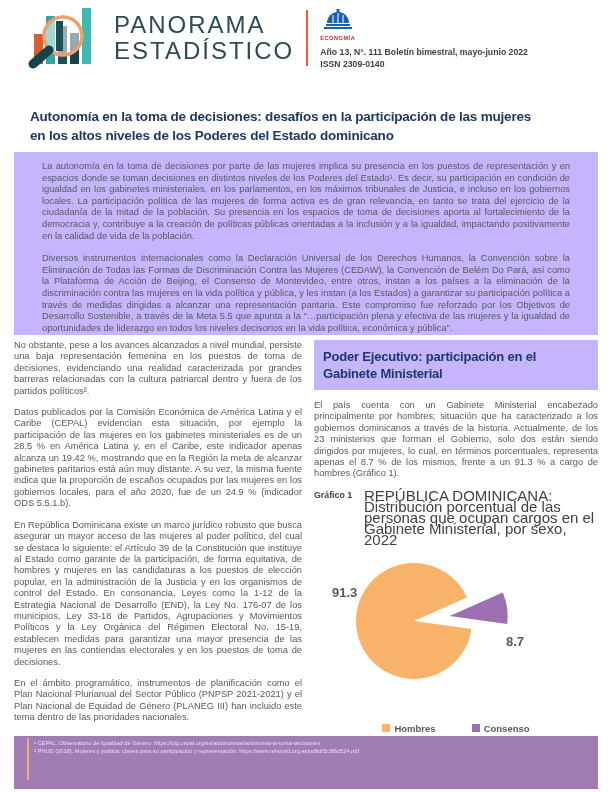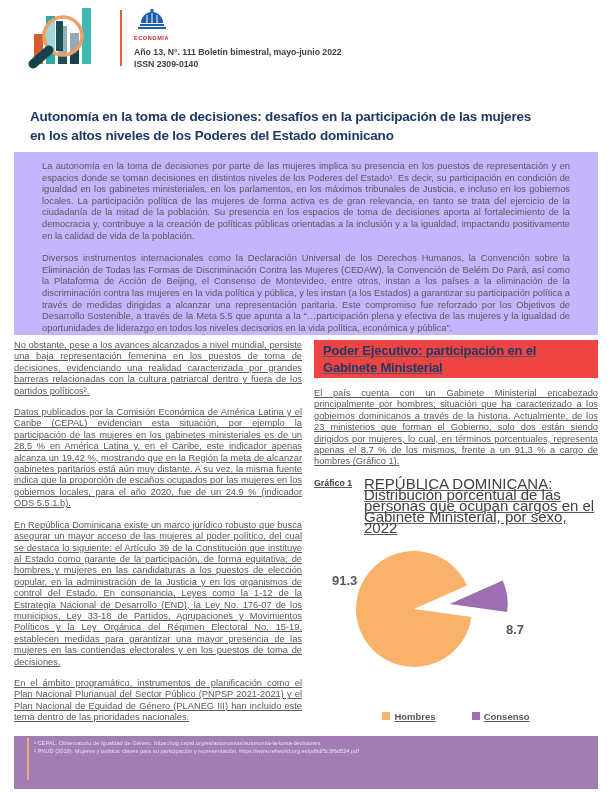--- a/index.html
+++ b/index.html
@@ -34,29 +34,29 @@
 
   
   .intro-box {
     position:absolute; top:152px; left:14px; width:584px; height:183px;
     background:#c4b5fd; padding:9px 28px; box-sizing:border-box;
   }
   .intro-box p { margin:0 0 11px 0; font-size:9.3px; line-height:11.6px; color:#58595B; text-align:justify; }
   .intro-box p:last-child { margin-bottom:0; }
 
   
-  .columns { position:absolute; top:340px; left:14px; width:584px; display:flex; gap:12px;text-decoration:underline; }
+  .columns { position:absolute; top:340px; left:14px; width:584px; display:flex; gap:12px; }
   .col-left  { width:288px; flex:none; }
   .col-right { width:284px; flex:none; }
   .body-text { margin:0 0 10px 0; font-size:9.3px; line-height:11.4px; color:#58595B; text-align:justify; }
 
   .exec-heading {
-    background:#ef4444; color:#1F3864; font-weight:bold;
+    background:#c4b5fd; color:#1F3864; font-weight:bold;
     font-size:13px; letter-spacing:-0.2px; line-height:17px;
-    padding:2px 9px; margin:0 0 10px 0;
+    padding:8px 9px; margin:0 0 10px 0;
   }
 
   .figure-caption { display:flex; margin:6px 0 6px 0; }
   .figure-label { font-weight:bold; font-size:8.8px; color:#414042; width:50px; flex:none; }
   .figure-title { font-size:15px; color:#414042; line-height:11px; }
 
   .chart-wrap { width:284px; }
   .value-label { font-weight:bold; fill:#58595B; font-size:13px; font-family:"Liberation Sans", sans-serif; }
 
   .legend { display:flex; justify-content:center; gap:36px; margin-top:20px; }
@@ -79,20 +79,24 @@
     <svg class="logo-mark" viewBox="0 0 82 64">
       <rect x="8" y="28" width="9" height="30" fill="#D85C2C"></rect>
       <rect x="20" y="10" width="9" height="48" fill="#2FA8A4"></rect>
       <rect x="32" y="20" width="9" height="38" fill="#1C4E56"></rect>
       <rect x="44" y="27" width="9" height="31" fill="#16424C"></rect>
       <rect x="56" y="2" width="9" height="56" fill="#3FB8B1"></rect>
       <circle cx="37" cy="30" r="19" fill="#ffffff" fill-opacity="0.55" stroke="#EDA06B" stroke-width="3.5"></circle>
       <rect x="30" y="15" width="7" height="30" fill="#1C4E56"></rect>
       <line x1="23" y1="44" x2="7" y2="58" stroke="#16424C" stroke-width="9" stroke-linecap="round"></line>
     </svg>
+    <div class="brand">
+      <div>PANORAMA</div>
+      <div>ESTADÍSTICO</div>
+    </div>
     <div class="header-divider"></div>
     <div class="pub-block">
       <div class="logo-row">
         <div class="economia">
           <svg width="28" height="21" viewBox="0 0 28 21">
             <rect x="12.5" y="0" width="3" height="4" fill="#1B5FAA"></rect>
             <path d="M3 14 A11 11 0 0 1 25 14 Z" fill="#1B5FAA"></path>
             <line x1="9" y1="6" x2="9" y2="14" stroke="#ffffff" stroke-width="1"></line>
             <line x1="14" y1="4" x2="14" y2="14" stroke="#ffffff" stroke-width="1"></line>
             <line x1="19" y1="6" x2="19" y2="14" stroke="#ffffff" stroke-width="1"></line>

